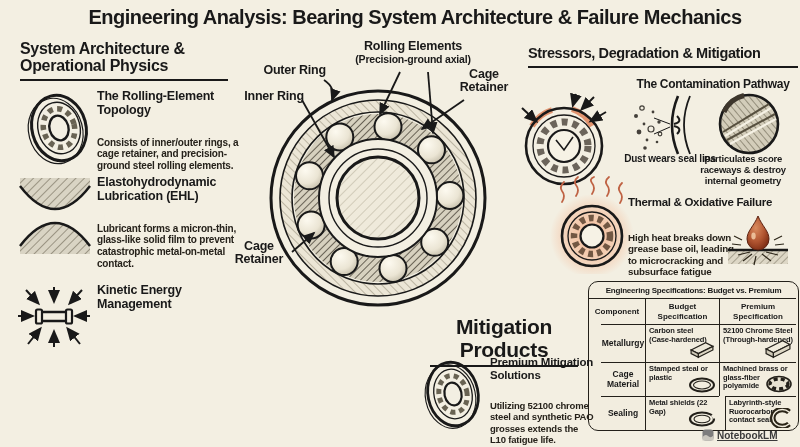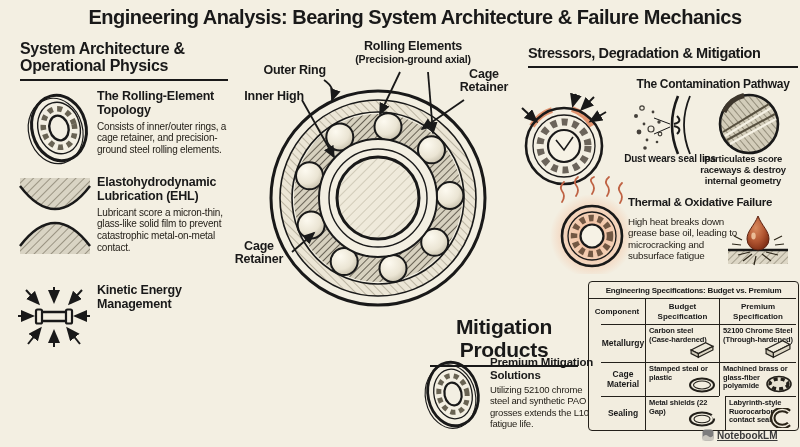--- a/index.html
+++ b/index.html
@@ -3,25 +3,25 @@
 <meta charset="utf-8">
 <style>
   html,body{margin:0;padding:0;}
   .page{position:relative;width:800px;height:447px;background:#f3efe2;color:#191919;
         font-family:"Liberation Sans",sans-serif;overflow:hidden;}
   .abs{position:absolute;}
   .ttl{width:100%;text-align:center;font-weight:bold;font-size:20px;letter-spacing:-0.5px;}
   .sec-h{font-weight:bold;letter-spacing:-0.3px;line-height:1.08;
          border-bottom:2.5px solid #191919;padding-bottom:4px;}
   .item-t{font-weight:bold;font-size:12.5px;line-height:1.1;letter-spacing:-0.2px;}
-  .item-b{font-weight:normal;font-size:10px;line-height:1.17;letter-spacing:-0.2px;color:#26221b;margin-top:3px;}
+  .item-b{font-weight:bold;font-size:10px;line-height:1.17;letter-spacing:-0.2px;color:#26221b;margin-top:19px;}
   .dlabel{font-weight:bold;font-size:12.5px;letter-spacing:-0.2px;line-height:1.05;}
   .dsub{font-weight:bold;font-size:10.5px;letter-spacing:-0.2px;}
   .cap{font-weight:bold;text-align:center;line-height:1.16;letter-spacing:-0.2px;}
-  .tbl-wrap{border:1.6px solid #23201a;border-radius:4px;background:#f2eddf;}
+  .tbl-wrap{border:1.6px solid #23201a;border-radius:10px;background:#f2eddf;}
   .tbl-title{font-weight:bold;font-size:8px;letter-spacing:-0.2px;text-align:center;
              padding:4px 2px 3px 2px;white-space:nowrap;}
   .grid{display:grid;grid-template-columns:56px 74px 77px;}
   .tcell{border-left:1.2px solid #23201a;border-top:1.2px solid #23201a;position:relative;
          padding:2px 3px;box-sizing:border-box;}
   .tcell.first{border-left:none;}
   .th{font-weight:bold;font-size:8px;text-align:center;line-height:1.15;
       display:flex;align-items:center;justify-content:center;}
   .tcomp{font-weight:bold;font-size:8.5px;display:flex;align-items:center;justify-content:center;text-align:center;line-height:1.1;margin-left:12px;}
   .tspec{font-weight:bold;font-size:7.5px;line-height:1.14;letter-spacing:-0.1px;}
@@ -63,21 +63,21 @@
         </pattern>
       </defs>
       <path d="M2 2 H72 V10 Q37 56 2 10 Z" fill="url(#ehlHatch)"></path>
       <path d="M2 10 Q37 56 72 10" fill="none" stroke="#191919" stroke-width="2.5"></path>
       <path d="M2 78 H72 V70 Q37 24 2 70 Z" fill="url(#ehlHatch)"></path>
       <path d="M2 70 Q37 24 72 70" fill="none" stroke="#191919" stroke-width="2.5"></path>
     </svg>
   </div>
   <div class="abs" style="left:97px;top:176px;width:142px;">
     <div class="item-t">Elastohydrodynamic Lubrication (EHL)</div>
-    <div class="item-b">Lubricant score a micron-thin, glass-like solid film to prevent catastrophic metal-on-metal contact.</div>
+    <div class="item-b">Lubricant forms a micron-thin, glass-like solid film to prevent catastrophic metal-on-metal contact.</div>
   </div>
 
   <div class="abs" style="left:14px;top:282px;">
     <svg width="80" height="68" viewBox="0 0 80 68">
       <defs>
         <marker id="kAr" markerWidth="8" markerHeight="8" refX="5.5" refY="3" orient="auto">
           <path d="M0 0 L7 3 L0 6 Z" fill="#191919"></path>
         </marker>
       </defs>
       <g stroke="#191919" stroke-width="2" fill="none" marker-end="url(#kAr)">
@@ -161,21 +161,21 @@
         <path d="M64 222 L86 203"></path>
       </g>
     </svg>
   </div>
 
   <div class="abs" style="left:333px;top:40px;width:160px;text-align:center;">
     <div class="dlabel">Rolling Elements</div>
     <div class="dsub">(Precision-ground axial)</div>
   </div>
   <div class="abs dlabel" style="left:246px;top:64px;width:80px;text-align:right;">Outer Ring</div>
-  <div class="abs dlabel" style="left:238px;top:90px;width:66px;text-align:right;">Inner High</div>
+  <div class="abs dlabel" style="left:238px;top:90px;width:66px;text-align:right;">Inner Ring</div>
   <div class="abs dlabel" style="left:457px;top:68px;width:54px;text-align:center;">Cage Retainer</div>
   <div class="abs dlabel" style="left:228px;top:240px;width:62px;text-align:center;">Cage Retainer</div>
 
   <div class="abs sec-h" style="left:528px;top:46px;width:270px;font-size:14.5px;letter-spacing:-0.4px;white-space:nowrap;">Stressors, Degradation &amp; Mitigation</div>
 
   <div class="abs" style="left:628px;top:77px;width:170px;text-align:center;font-weight:bold;font-size:12px;letter-spacing:-0.3px;white-space:nowrap;">The Contamination Pathway</div>
 
   <div class="abs" style="left:516px;top:92px;">
     <svg width="92" height="94" viewBox="0 0 92 94">
       <defs>

